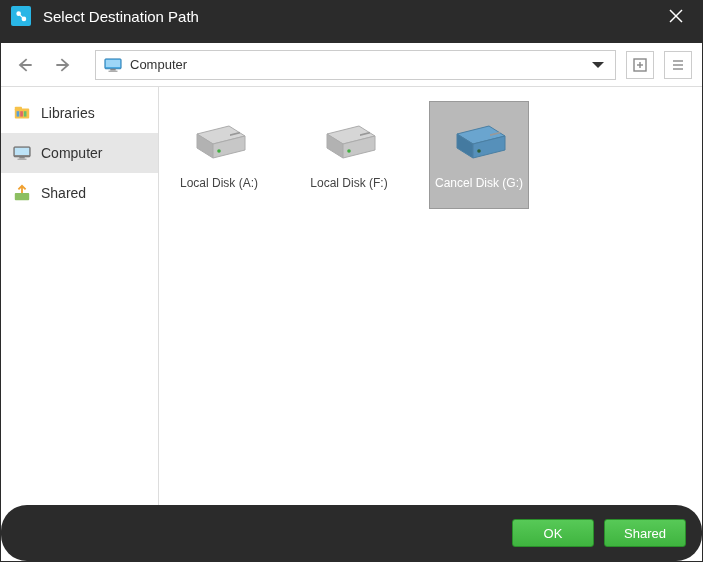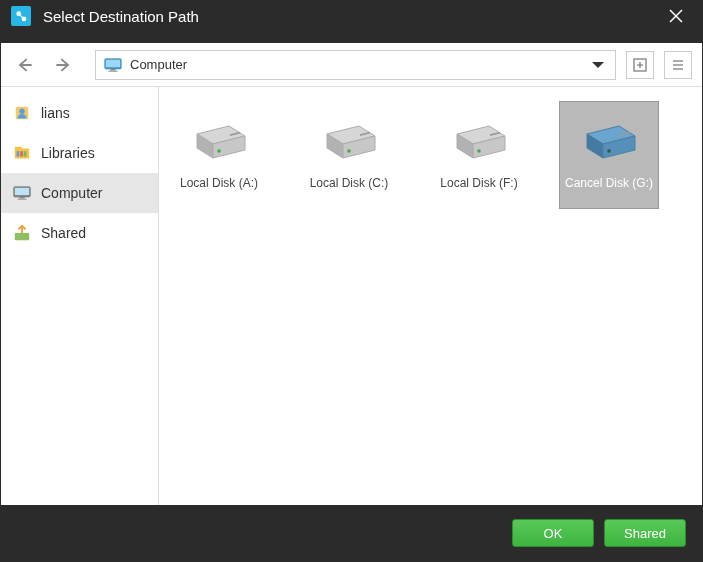--- a/index.html
+++ b/index.html
@@ -22,21 +22,21 @@
     .sidebar { width: 158px; border-right: 1px solid #ddd; padding-top: 6px; }
     .sidebar-item { height: 40px; display: flex; align-items: center; padding: 0 12px; gap: 10px; cursor: pointer; font-size: 14px; color: #333; }
     .sidebar-item.selected { background: #e6e6e6; }
     .sb-icon { width: 18px; height: 18px; display: flex; align-items: center; justify-content: center; }
     .content { flex: 1; padding: 14px 10px; display: flex; flex-wrap: wrap; align-content: flex-start; gap: 10px 30px; }
     .drive { width: 100px; height: 108px; display: flex; flex-direction: column; align-items: center; justify-content: center; cursor: pointer; border: 1px solid transparent; gap: 10px; }
     .drive.selected { background: #b9b9b9; border: 1px solid #999; }
     .drive.selected .drive-label { color: #fff; }
     .drive-icon { width: 64px; height: 46px; display: flex; align-items: center; justify-content: center; }
     .drive-label { font-size: 12px; color: #444; }
-    .footer { height: 56px; background: #2b2b2b; display: flex; align-items: center; justify-content: flex-end; padding: 0 16px; gap: 10px; }
+    .footer { height: 56px; background: #2b2b2b; display: flex; align-items: center; justify-content: flex-end; padding: 0 16px; gap: 10px; border-radius: 26px; }
     .btn { width: 82px; height: 28px; border: 1px solid #2a8f2a; border-radius: 3px; background: linear-gradient(#57c957, #3fb43f); color: #fff; font-size: 13px; cursor: pointer; display: flex; align-items: center; justify-content: center; }
   </style>
 </head>
 <body>
 
 <div class="window">
   <div class="titlebar">
     <span class="title-icon">
       <svg viewBox="0 0 24 24" fill="#fff">
           <circle cx="8" cy="8" r="4"></circle>
@@ -94,30 +94,20 @@
           <line x1="3" y1="12" x2="13" y2="12"></line>
         </svg>
     </span>
   </div>
 
   <div class="body">
     <div class="sidebar" id="sidebar">
         <div class="sidebar-item">
           <span class="sb-icon">
             <svg viewBox="0 0 20 20">
-              <rect x="3" y="3" width="14" height="14" rx="2" fill="#f5c96b"></rect>
-              <circle cx="10" cy="8" r="3" fill="#5aa0d8"></circle>
-              <path d="M5 16a5 5 0 0110 0" fill="#5aa0d8"></path>
-            </svg>
-          </span>
-  <span>lians</span>
-        </div>
-        <div class="sidebar-item">
-          <span class="sb-icon">
-            <svg viewBox="0 0 20 20">
               <rect x="2" y="5" width="16" height="11" rx="1" fill="#f7c24a"></rect>
               <rect x="2" y="3" width="8" height="4" rx="1" fill="#f7c24a"></rect>
               <rect x="4" y="8" width="3" height="6" fill="#5aa0d8"></rect>
               <rect x="8" y="8" width="3" height="6" fill="#e06666"></rect>
               <rect x="12" y="8" width="3" height="6" fill="#6abf69"></rect>
             </svg>
           </span>
   <span>Libraries</span>
         </div>
         <div class="sidebar-item selected">
@@ -157,32 +147,20 @@
         <div class="drive">
           <span class="drive-icon">
             <svg viewBox="0 0 64 46" width="64" height="46">
     <polygon points="10,14 42,6 58,16 26,24" fill="#d6d6d6" stroke="#acacac" stroke-width="1"></polygon>
     <polygon points="10,14 26,24 26,38 10,28" fill="#b2b2b2" stroke="#acacac" stroke-width="1"></polygon>
     <polygon points="26,24 58,16 58,30 26,38" fill="#c7c7c7" stroke="#acacac" stroke-width="1"></polygon>
     <circle cx="32" cy="31" r="1.8" fill="#3fae3f"></circle>
     <rect x="43" y="25" width="10" height="1.8" fill="#999" transform="skewY(-14)"></rect>
   </svg>
           </span>
-  <span class="drive-label">Local Disk (C:)</span>
-        </div>
-        <div class="drive">
-          <span class="drive-icon">
-            <svg viewBox="0 0 64 46" width="64" height="46">
-    <polygon points="10,14 42,6 58,16 26,24" fill="#d6d6d6" stroke="#acacac" stroke-width="1"></polygon>
-    <polygon points="10,14 26,24 26,38 10,28" fill="#b2b2b2" stroke="#acacac" stroke-width="1"></polygon>
-    <polygon points="26,24 58,16 58,30 26,38" fill="#c7c7c7" stroke="#acacac" stroke-width="1"></polygon>
-    <circle cx="32" cy="31" r="1.8" fill="#3fae3f"></circle>
-    <rect x="43" y="25" width="10" height="1.8" fill="#999" transform="skewY(-14)"></rect>
-  </svg>
-          </span>
   <span class="drive-label">Local Disk (F:)</span>
         </div>
         <div class="drive selected">
           <span class="drive-icon">
             <svg viewBox="0 0 64 46" width="64" height="46">
     <polygon points="10,14 42,6 58,16 26,24" fill="#6aa5cf" stroke="#4a7fa3" stroke-width="1"></polygon>
     <polygon points="10,14 26,24 26,38 10,28" fill="#447aa0" stroke="#4a7fa3" stroke-width="1"></polygon>
     <polygon points="26,24 58,16 58,30 26,38" fill="#5690ba" stroke="#4a7fa3" stroke-width="1"></polygon>
     <circle cx="32" cy="31" r="1.8" fill="#2d5f33"></circle>
     <rect x="43" y="25" width="10" height="1.8" fill="#999" transform="skewY(-14)"></rect>

